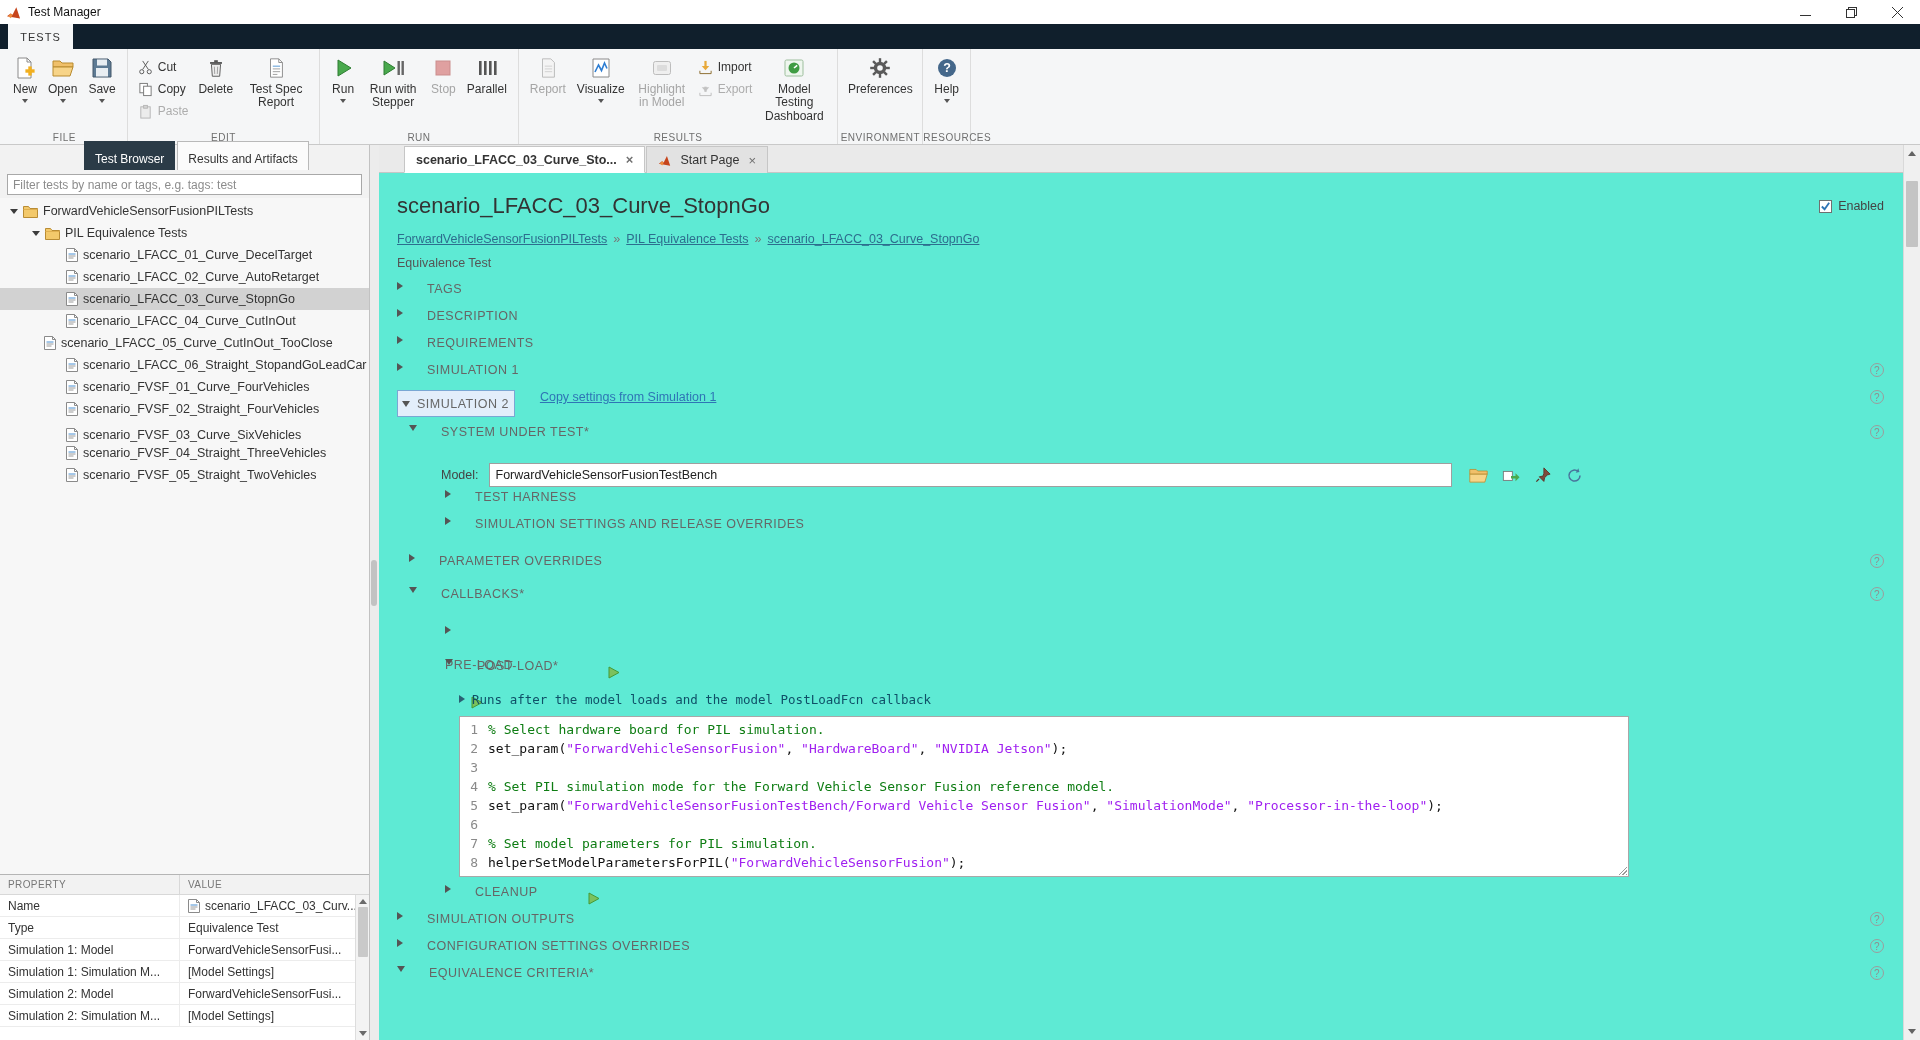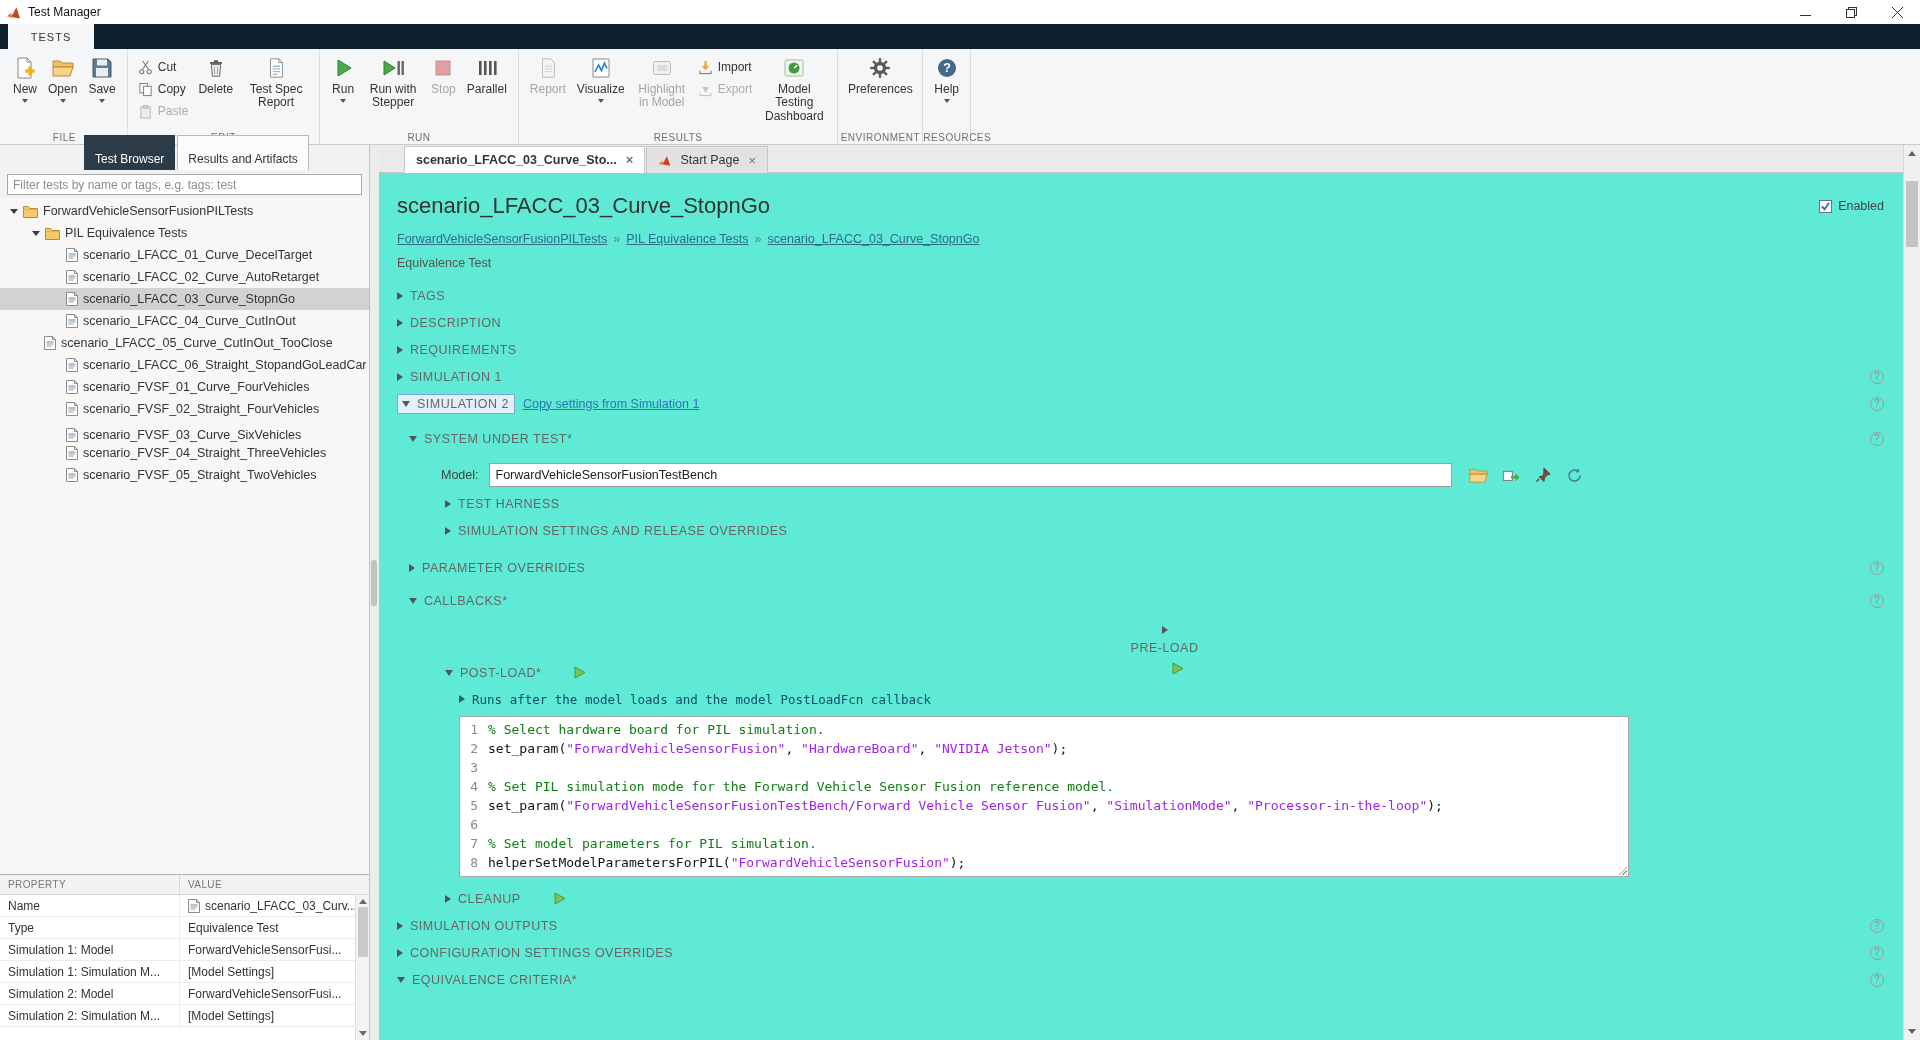--- a/index.html
+++ b/index.html
@@ -8,42 +8,42 @@
   .window { position:relative; width:1920px; height:1040px; background:#fff; overflow:hidden; }
 
   
   .titlebar { height:24px; background:#fff; display:flex; align-items:center; padding-left:6px; gap:7px; }
   .titlebar .app-title { font-size:12px; color:#111; }
   .win-controls { margin-left:auto; display:flex; height:100%; }
   .win-btn { width:46px; height:100%; display:flex; align-items:center; justify-content:center; }
 
   
   .tabstrip { height:25px; background:#101f2c; display:flex; align-items:stretch; padding-left:8px; }
-  .tests-tab { width:86px; background:#f5f6f7; color:#333; display:flex; align-items:center; justify-content:center; font-size:11px; letter-spacing:1px; }
+  .tests-tab { width:65px; background:#f5f6f7; color:#333; display:flex; align-items:center; justify-content:center; font-size:11px; letter-spacing:1px; }
 
   
   .ribbon { height:96px; background:#f5f6f7; border-bottom:1px solid #c9c9c9; display:flex; padding-left:2px; }
   .rgroup { position:relative; display:flex; padding:2px 7px 15px; border-right:1px solid #ddd; }
   .rgroup-label { position:absolute; bottom:1px; left:0; right:0; text-align:center; font-size:10px; color:#6f6f6f; letter-spacing:.5px; }
   .rgroup-content { display:flex; gap:3px; align-items:flex-start; }
   .rbtn { display:flex; flex-direction:column; align-items:center; gap:2px; padding:4px 4px 0; font-size:12px; color:#333; text-align:center; line-height:1.12; max-width:72px; cursor:default; }
   .rbtn .ricon { height:26px; display:flex; align-items:center; justify-content:center; }
   .rbtn.disabled { color:#a5a5a5; }
   .rstack { display:flex; flex-direction:column; gap:4px; padding-top:7px; }
   .sbtn { display:flex; align-items:center; gap:5px; font-size:12px; color:#333; height:18px; padding:0 3px; cursor:default; }
   .sbtn.disabled { color:#adadad; }
   .drop { margin-top:1px; width:0; height:0; border-top:4px solid #555; border-left:3px solid transparent; border-right:3px solid transparent; }
 
   
   .bodyarea { position:absolute; top:145px; left:0; right:0; bottom:0; display:flex; }
 
   
   .left-panel { width:370px; background:#f2f2f2; border-right:1px solid #c2c2c2; display:flex; flex-direction:column; }
   .panel-tabs { height:25px; display:flex; align-items:flex-end; padding-left:84px; gap:2px; }
-  .ptab { font-size:12px; padding:16px 10px 4px; border:1px solid #b9b9b9; border-bottom:none; background:#fbfbfb; color:#333; cursor:default;text-align:center; }
+  .ptab { font-size:12px; padding:10px 10px 4px; border:1px solid #b9b9b9; border-bottom:none; background:#fbfbfb; color:#333; cursor:default;text-align:center; }
   .ptab.active { background:#2b3b47; color:#fff; border-color:#2b3b47; }
   .filter-wrap { padding:4px 7px 3px; }
   .filter-input { width:100%; height:21px; border:1px solid #a8a8a8; font-size:12px; padding:0 5px; color:#444; background:#fff; font-family:Liberation Sans, sans-serif; }
   .filter-input::placeholder { color:#8c8c8c; }
   .tree { flex:1; background:#f7f7f7; overflow:hidden; padding-top:2px; }
   .tree-row { height:22px; display:flex; align-items:center; gap:5px; font-size:12.5px; color:#333; white-space:nowrap; cursor:default; }
   .tree-row.selected { background:#d2d2d2; }
   .tree-arrow { width:0; height:0; border-top:5px solid #3c3c3c; border-left:4px solid transparent; border-right:4px solid transparent; flex-shrink:0; }
   .tree-label { overflow:hidden; text-overflow:ellipsis; }
 
@@ -76,21 +76,21 @@
   .page-title { font-size:22px; color:#333; font-weight:400; }
   .enabled { margin-left:auto; display:flex; align-items:center; gap:6px; font-size:12.5px; color:#444; }
   .checkbox { width:13px; height:13px; background:#fff; border:1px solid #707070; display:flex; align-items:center; justify-content:center; }
 
   .breadcrumb { margin-top:13px; font-size:12.5px; color:#666; display:flex; gap:6px; align-items:center; }
   .bc-link { color:#2d6e8e; text-decoration:underline; cursor:pointer; }
   .bc-sep { color:#777; }
   .subtitle { margin-top:10px; font-size:12.5px; color:#555; }
   .sections { margin-top:12px; }
 
-  .sec { display:flex; align-items:center; height:27px; padding-right:36px; color:#666; font-size:12.5px; letter-spacing:.5px; gap:7px; cursor:default; }
+  .sec { display:flex; height:27px; padding-right:36px; color:#666; font-size:12.5px; letter-spacing:.5px; gap:24px; cursor:default; }
   .sec.lvl2 { padding-left:12px; }
   .sec.lvl3 { padding-left:48px; }
   .tri-r { width:0; height:0; border-left:6px solid #555; border-top:4px solid transparent; border-bottom:4px solid transparent; flex-shrink:0; }
   .tri-d { width:0; height:0; border-top:6px solid #555; border-left:4px solid transparent; border-right:4px solid transparent; flex-shrink:0; }
   .help { margin-left:auto; width:14px; height:14px; border:1px solid #9c9c9c; border-radius:50%; color:#8e8e8e; font-size:10px; display:flex; align-items:center; justify-content:center; flex-shrink:0; }
   .help::after { content:"?"; }
   .sel-box { display:flex; align-items:center; gap:7px; border:1px solid #7aa7d4; background:#e3eefb; padding:2px 5px 2px 4px; }
   .copy-link { color:#2e75b5; text-decoration:underline; letter-spacing:0; margin-left:1px; cursor:pointer; }
 
   .model-row { display:flex; align-items:center; gap:10px; margin:10px 0 2px; padding-left:44px; height:26px; font-size:12.5px; color:#444; }

